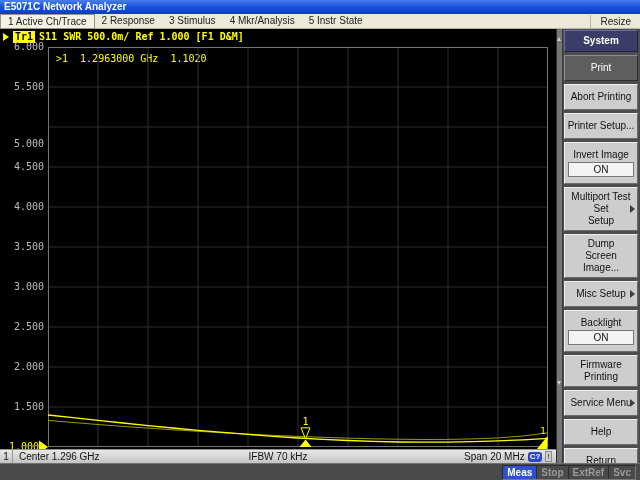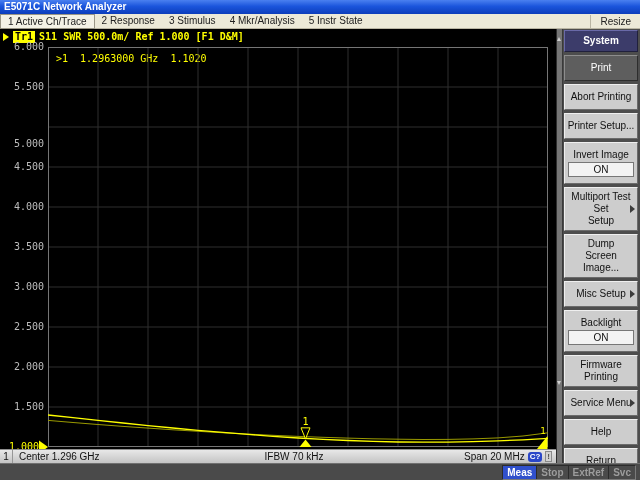--- a/index.html
+++ b/index.html
@@ -30,21 +30,21 @@
   .ylabel{position:absolute;left:0;width:44px;text-align:right;
     font:10px/12px "DejaVu Sans Mono",monospace;color:#bdbdbd;}
   .ylabel.ref{color:#ffff00;width:39px;}
 
   
   .chanbar{position:absolute;top:449px;left:0;width:556px;height:14px;
     background:linear-gradient(#e8e8e8,#c4c4c4);border-top:1px solid #8f8f8f;box-sizing:border-box;
     display:flex;align-items:center;font:10px/13px "Liberation Sans",sans-serif;color:#111;}
   .chan-num{width:13px;text-align:center;border-right:1px solid #979797;height:100%;box-sizing:border-box;}
   .chan-center{margin-left:6px;}
-  .chan-ifbw{position:absolute;left:50%;transform:translateX(-50%);margin-left:16px;}
+  .chan-ifbw{position:absolute;left:50%;transform:translateX(-50%);}
   .chan-span{margin-left:auto;display:flex;align-items:center;gap:3px;padding-right:4px;}
   .cal-badge{background:#2a46c8;color:#fff;font:bold 8px/10px "Liberation Sans",sans-serif;
     border-radius:3px;padding:0 2px;}
   .warn-badge{background:#d2d2d2;border:1px solid #8a8a8a;color:#555;
     font:bold 8px/9px "Liberation Sans",sans-serif;padding:0 1px;}
 
   
   .sidebar{position:absolute;top:29px;left:556px;width:84px;height:434px;background:#4d4d4d;
     border-left:1px solid #2e2e2e;box-sizing:border-box;}
   .sb-gutter{position:absolute;left:0;top:0;bottom:0;width:5px;background:#767676;

